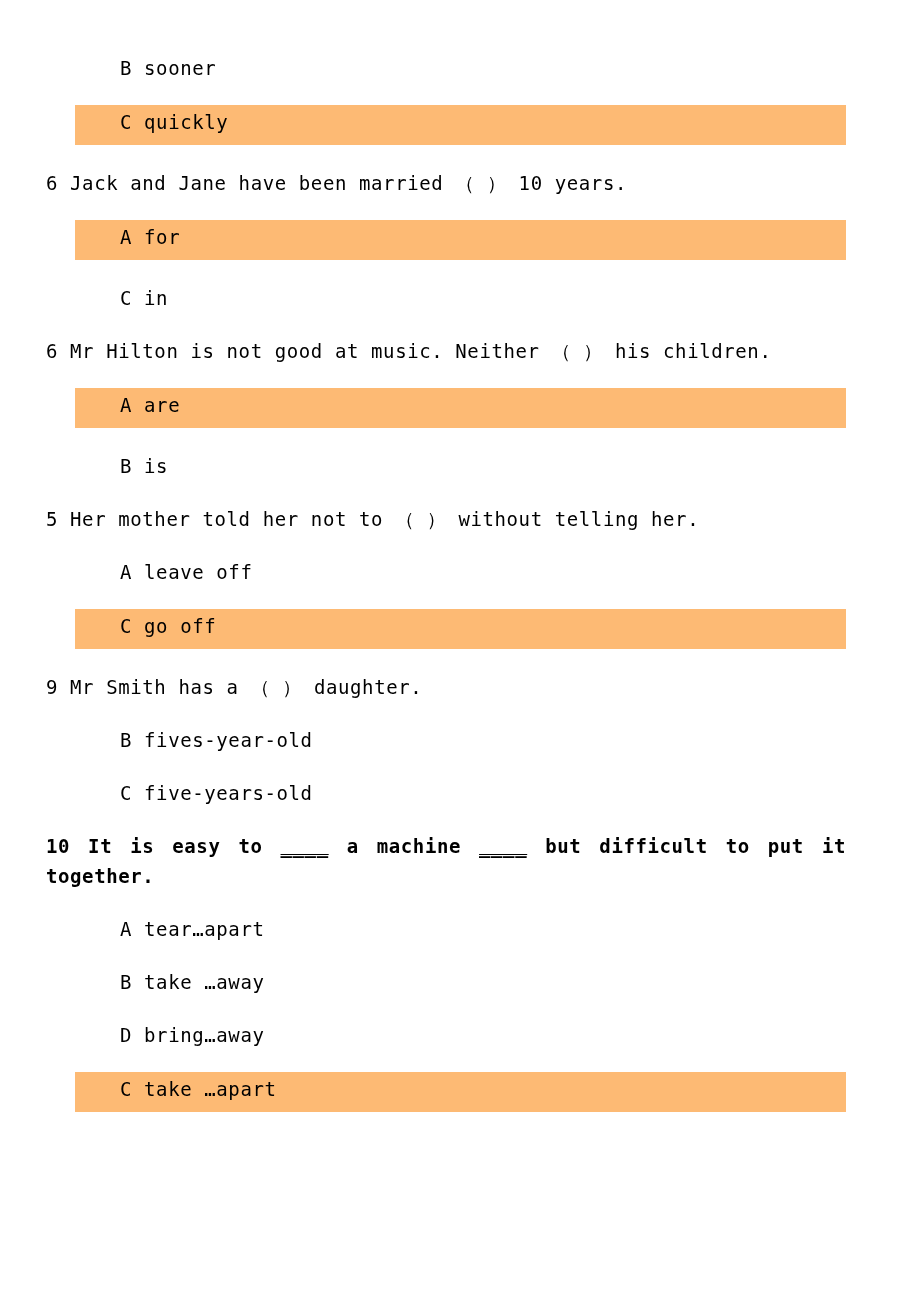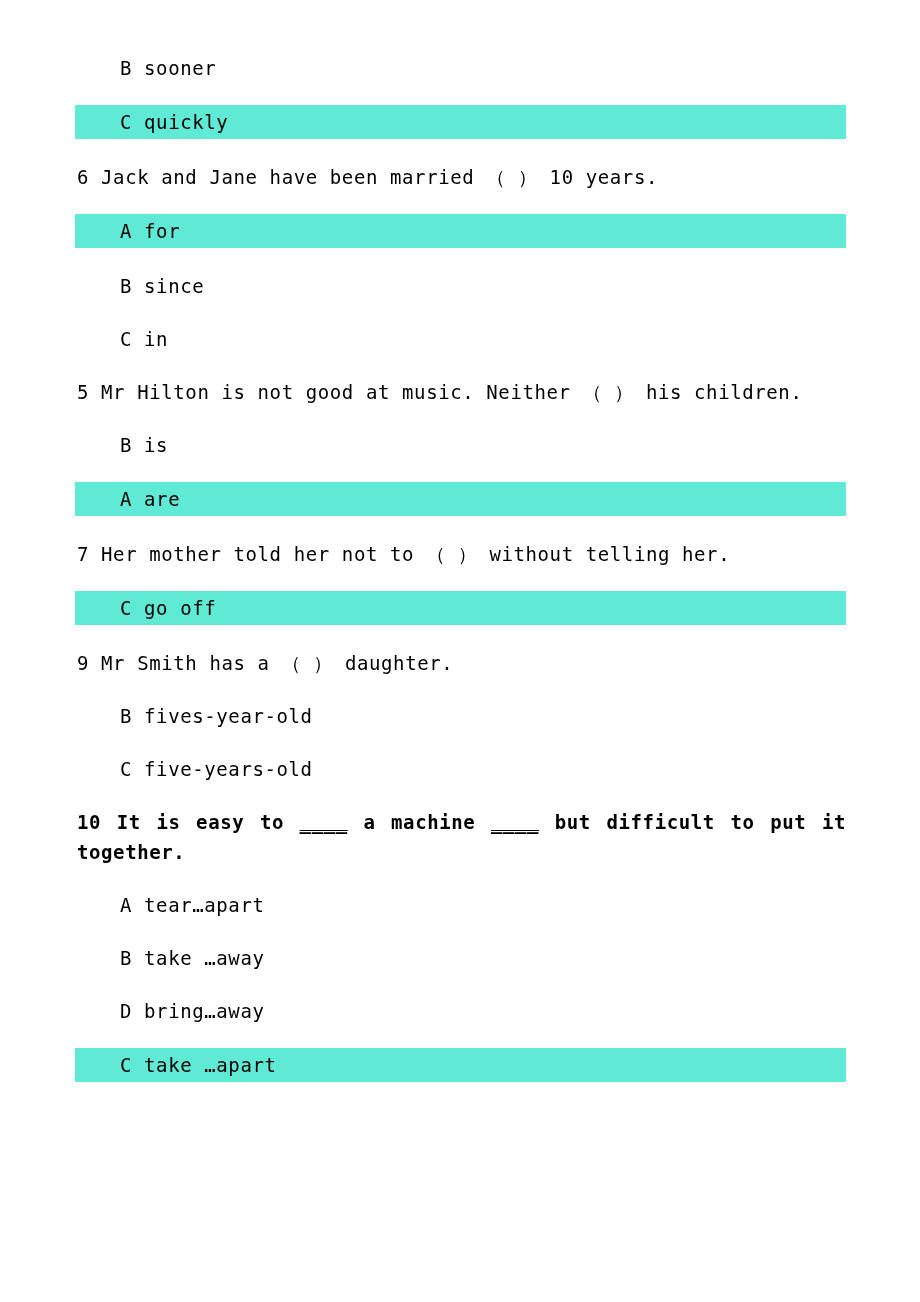--- a/index.html
+++ b/index.html
@@ -30,21 +30,21 @@
   .line {
     position: relative;
     box-sizing: border-box;
     font-size: 19px;
     line-height: 30px;
     letter-spacing: 0.6px;
     white-space: pre;
   }
   
   .q-line {
-    padding-left: 77px;
+    padding-left: 46px;
     padding-right: 74px;
     margin-top: 23px;
     white-space: pre-wrap;
   }
   
   .q-line.justify {
     white-space: normal;
     text-align: justify;
     text-align-last: left;
     word-spacing: 0;
@@ -54,46 +54,46 @@
     text-decoration: underline;
     letter-spacing: 0.6px;
   }
   
   .opt-line {
     padding-left: 120px;
     margin-top: 23px;
   }
   
   .opt-line.highlight {
-    background: #5eead4;
+    background: #fdba74;
     margin-left: 75px;
     margin-right: 74px;
     padding-left: 45px;
     padding-top: 2px;
-    padding-bottom: 2px;
+    padding-bottom: 8px;
     margin-top: 22px;
   }
   .spacer-top { height: 30px; }
 </style>
 </head>
 <body>
 
 <div id="page">
   <div class="doc" id="doc">
     <div class="spacer-top"></div>
   <div class="line opt-line">B sooner</div>
       <div class="line opt-line highlight">C quickly</div>
       <div class="line q-line">6 Jack and Jane have been married （ ） 10 years.</div>
       <div class="line opt-line highlight">A for</div>
-      <div class="line opt-line">B since</div>
       <div class="line opt-line">C in</div>
-      <div class="line q-line">5 Mr Hilton is not good at music. Neither （ ） his children.</div>
+      <div class="line q-line">6 Mr Hilton is not good at music. Neither （ ） his children.</div>
+      <div class="line opt-line highlight">A are</div>
       <div class="line opt-line">B is</div>
-      <div class="line opt-line highlight">A are</div>
-      <div class="line q-line">7 Her mother told her not to （ ） without telling her.</div>
+      <div class="line q-line">5 Her mother told her not to （ ） without telling her.</div>
+      <div class="line opt-line">A leave off</div>
       <div class="line opt-line highlight">C go off</div>
       <div class="line q-line">9 Mr Smith has a （ ） daughter.</div>
       <div class="line opt-line">B fives-year-old</div>
       <div class="line opt-line">C five-years-old</div>
       <div class="line q-line justify"><span>10 It is easy to </span><span class="blank">____</span><span> a machine </span><span class="blank">____</span><span> but difficult to put it together.</span></div>
       <div class="line opt-line">A tear…apart</div>
       <div class="line opt-line">B take …away</div>
       <div class="line opt-line">D bring…away</div>
       <div class="line opt-line highlight">C take …apart</div>
     </div>

